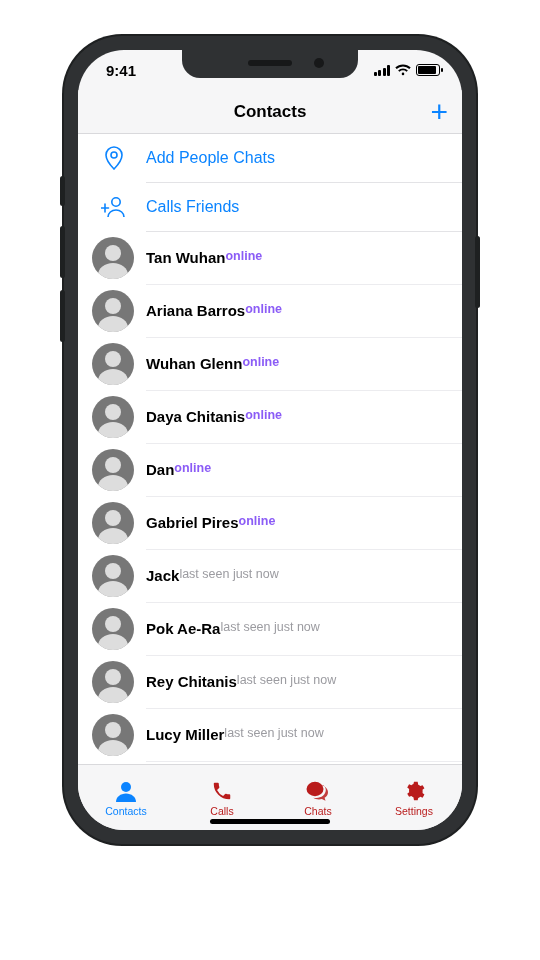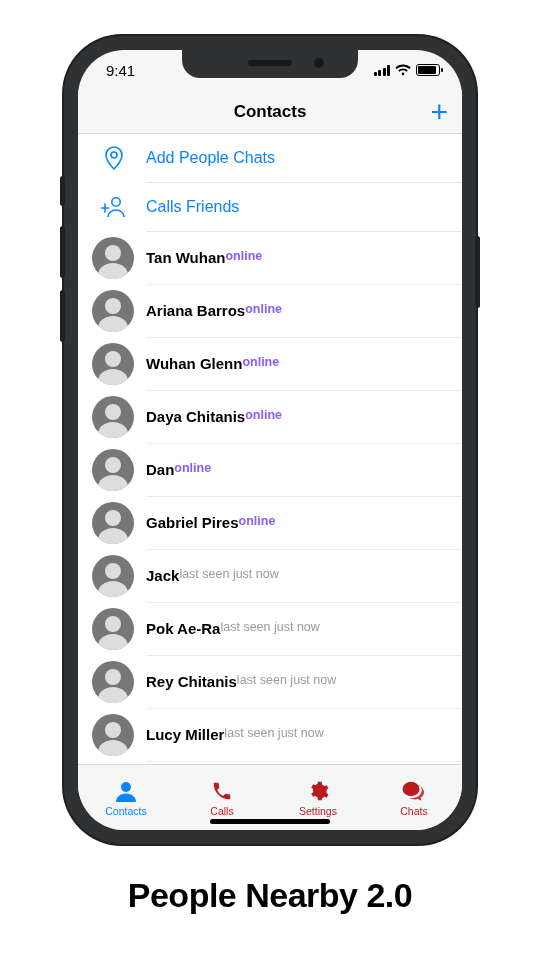--- a/index.html
+++ b/index.html
@@ -50,21 +50,21 @@
   .notch::after{
     content:""; position:absolute; right:34px; top:8px;
     width:10px; height:10px; background:#171819; border-radius:50%;
   }
 
   
   .status {
     height: 40px; flex: 0 0 40px;
     display: flex; align-items: center; justify-content: space-between;
     padding: 0 22px 0 28px;
-    font-weight: 400; font-size: 15px; color:#000;
+    font-weight: 700; font-size: 15px; color:#000;
     position: relative; z-index: 60;
   }
   .status-right { display:flex; align-items:center; gap:5px; }
   .sig { display:flex; align-items:flex-end; gap:1.5px; height:11px;}
   .sig span{ width:3px; background:#000; border-radius:1px;}
   .sig span:nth-child(1){height:4px}.sig span:nth-child(2){height:6px}.sig span:nth-child(3){height:8px}.sig span:nth-child(4){height:11px}
   .wifi svg{display:block}
   .batt{ width:24px; height:12px; border:1.5px solid #000; border-radius:3px; position:relative;}
   .batt::after{content:"";position:absolute;right:-4px;top:3px;width:2px;height:4px;background:#000;border-radius:1px;}
   .batt div{position:absolute;left:1px;top:1px;bottom:1px;width:18px;background:#000;border-radius:1px;}
@@ -371,35 +371,34 @@
         <div class="tab">
           <div class="ticon">
             <svg width="22" height="22" viewBox="0 0 24 24" fill="currentColor">
                 <path d="M6.6 10.8a15 15 0 006.6 6.6l2.2-2.2a1 1 0 011-.25 11.5 11.5 0 003.6.58 1 1 0 011 1V20a1 1 0 01-1 1A17 17 0 013 4a1 1 0 011-1h3.5a1 1 0 011 1 11.5 11.5 0 00.58 3.6 1 1 0 01-.25 1L6.6 10.8z"></path>
               </svg>
           </div>
           <span class="tlabel">Calls</span>
         </div>
         <div class="tab">
           <div class="ticon">
-            <svg width="22" height="22" viewBox="0 0 24 24" fill="currentColor">
-                <path d="M12 8a4 4 0 100 8 4 4 0 000-8zm9.4 4a7.6 7.6 0 00-.12-1.3l2.1-1.64-2-3.46-2.48 1a7.6 7.6 0 00-2.26-1.3L16 2h-4l-.64 2.3a7.6 7.6 0 00-2.26 1.3l-2.48-1-2 3.46 2.1 1.64A7.6 7.6 0 006.6 12c0 .44.04.87.12 1.3l-2.1 1.64 2 3.46 2.48-1a7.6 7.6 0 002.26 1.3L12 22h4l.64-2.3a7.6 7.6 0 002.26-1.3l2.48 1 2-3.46-2.1-1.64c.08-.43.12-.86.12-1.3z"></path>
-              </svg>
-          </div>
-          <span class="tlabel">Settings</span>
-        </div>
-        <div class="tab">
-          <div class="ticon">
             <svg width="24" height="22" viewBox="0 0 24 22" fill="currentColor">
                 <ellipse cx="9" cy="9" rx="8.5" ry="7.2"></ellipse>
                 <path d="M13 5c5 0 9 3.2 9 7.2 0 2.3-1.3 4.3-3.4 5.6l.9 3-3.6-1.7c-.9.2-1.9.3-2.9.3-2.2 0-4.2-.6-5.8-1.6 1 .2 2 .3 3 .3 5.3 0 9.6-3.6 9.6-8 0-1.8-.7-3.4-2-4.7C17 5.1 15 5 13 5z" opacity=".85"></path>
               </svg>
           </div>
           <span class="tlabel">Chats</span>
         </div>
+        <div class="tab">
+          <div class="ticon">
+            <svg width="22" height="22" viewBox="0 0 24 24" fill="currentColor">
+                <path d="M12 8a4 4 0 100 8 4 4 0 000-8zm9.4 4a7.6 7.6 0 00-.12-1.3l2.1-1.64-2-3.46-2.48 1a7.6 7.6 0 00-2.26-1.3L16 2h-4l-.64 2.3a7.6 7.6 0 00-2.26 1.3l-2.48-1-2 3.46 2.1 1.64A7.6 7.6 0 006.6 12c0 .44.04.87.12 1.3l-2.1 1.64 2 3.46 2.48-1a7.6 7.6 0 002.26 1.3L12 22h4l.64-2.3a7.6 7.6 0 002.26-1.3l2.48 1 2-3.46-2.1-1.64c.08-.43.12-.86.12-1.3z"></path>
+              </svg>
+          </div>
+          <span class="tlabel">Settings</span>
+        </div>
       </div>
 
       <div class="home-ind"></div>
     </div>
   </div>
 
-  <div class="caption">People Nearby 2.0</div>
 </div>
 
 </body></html>

